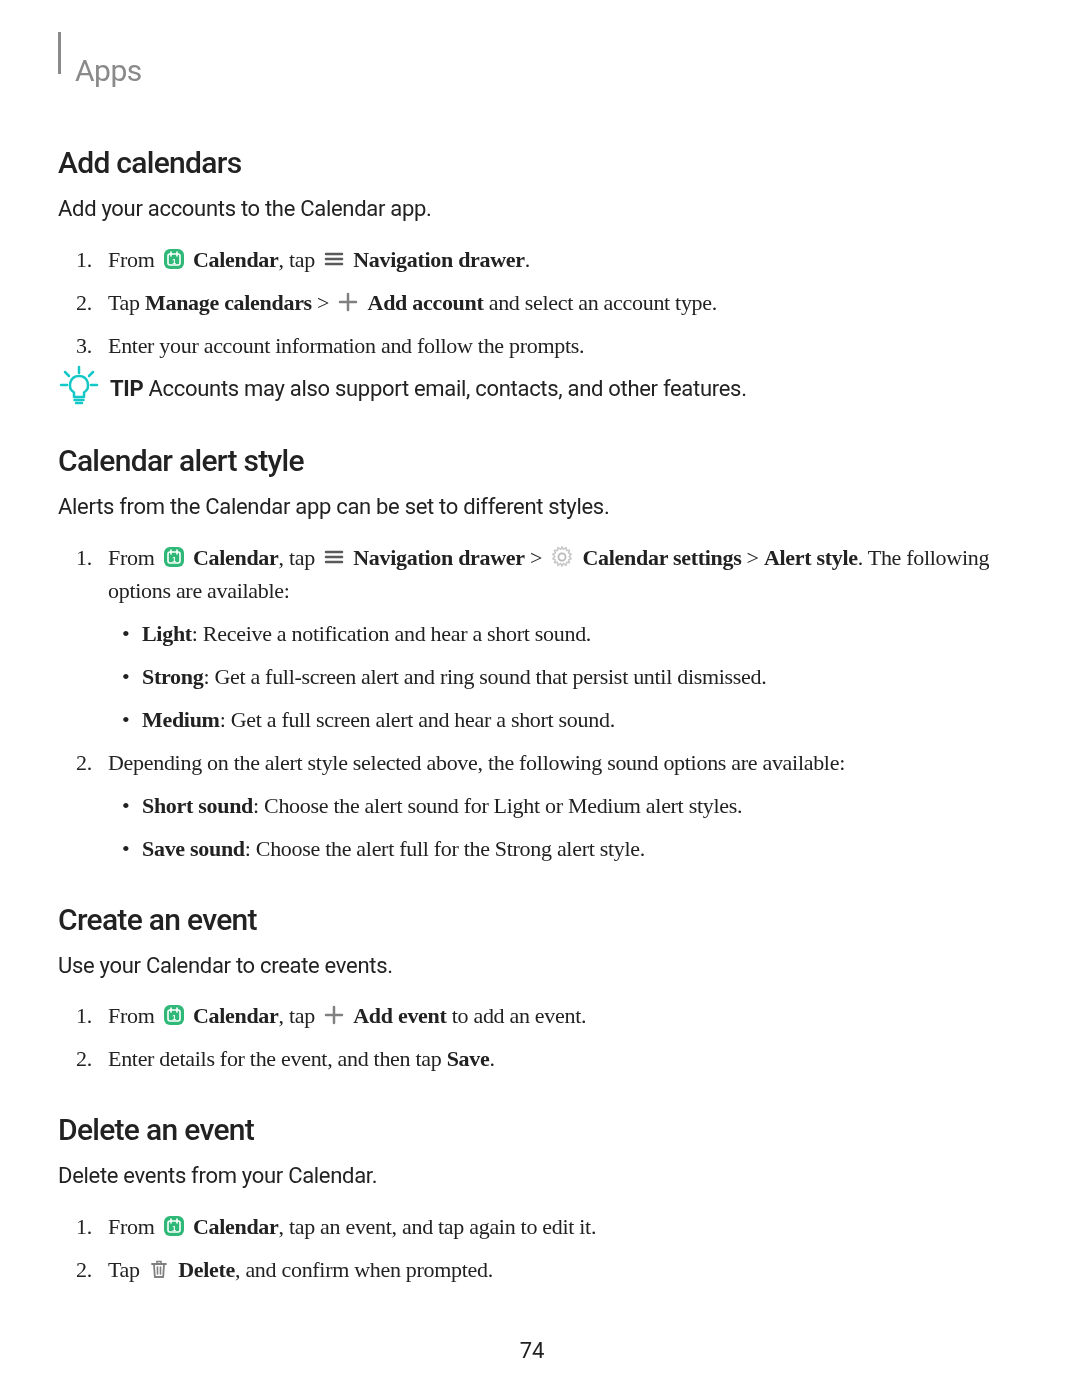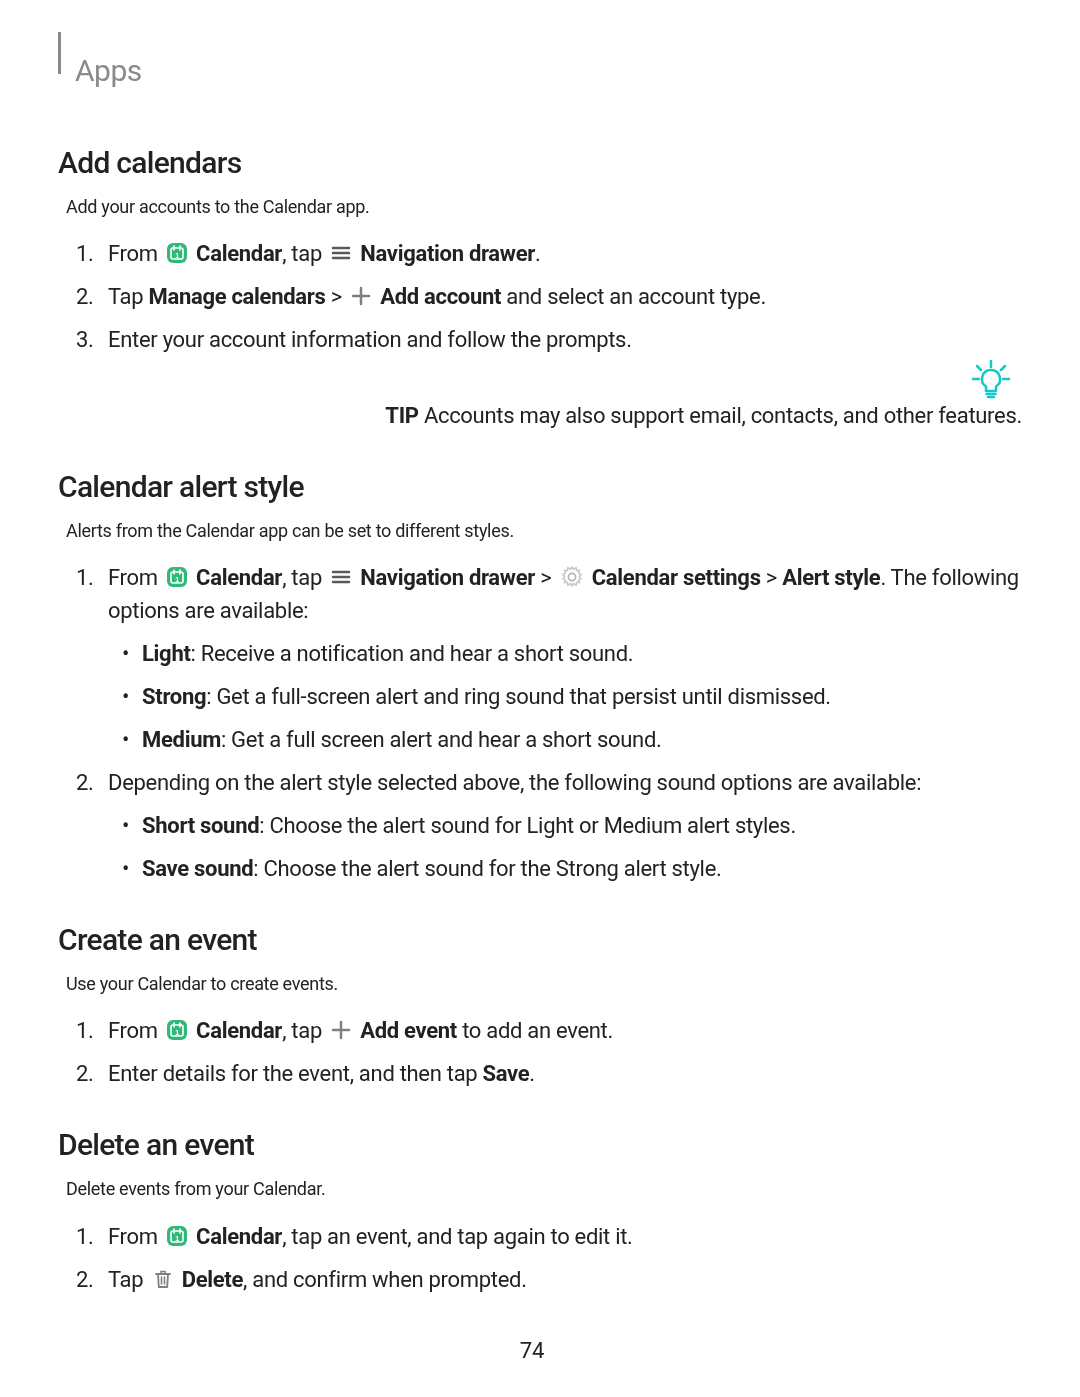--- a/index.html
+++ b/index.html
@@ -37,38 +37,38 @@
     h2.section {
       font-size: 30px;
       font-weight: 500;
       color: #222;
       margin-top: 34px;
       margin-bottom: 10px;
       letter-spacing: -0.7px;
     }
     h2.section.first { margin-top: 7px; }
     p.intro {
-      font-size: 18px;
+      font-size: 22px;
       margin-bottom: 18px;
       letter-spacing: -0.3px;
-      margin-left: 8px;
     }
     ol.steps {
       list-style: none;
       counter-reset: step;
       padding-left: 50px;
       margin-bottom: 10px;
     }
     ol.steps > li {
       counter-increment: step;
       position: relative;
       margin-bottom: 10px;
       font-size: 22px;
       line-height: 1.5;
       letter-spacing: -0.3px;
+      font-family: Liberation Serif, serif;
     }
     ol.steps > li::before {
       content: counter(step) ".";
       position: absolute;
       left: -32px;
       top: 0;
       font-size: 22px;
     }
     ul.bullets {
       list-style: none;
@@ -93,23 +93,22 @@
     .icon-inline {
       display: inline-block;
       vertical-align: -4px;
       width: 24px;
       height: 24px;
       margin: 0 2px;
     }
     .icon-inline.big { width: 26px; height: 26px; vertical-align: -5px;}
     .tipbox {
       display: flex;
-      align-items: flex-end;
+      align-items: center;
       margin-bottom: 8px;
-      flex-direction: column;
     }
     .tipbox .lightbulb {
       flex: 0 0 auto;
       width: 42px;
       height: 42px;
       margin-right: 10px;
       margin-top: -8px;
     }
     .tipbox .tip-text {
       font-size: 22px;
@@ -226,21 +225,21 @@
     <ul class="bullets">
       <li><span class="b">Light</span><span>: Receive a notification and hear a short sound.</span></li>
       <li><span class="b">Strong</span><span>: Get a full-screen alert and ring sound that persist until dismissed.</span></li>
       <li><span class="b">Medium</span><span>: Get a full screen alert and hear a short sound.</span></li>
     </ul>
   </li>
   <li>
     <span>Depending on the alert style selected above, the following sound options are available:</span>
     <ul class="bullets">
       <li><span class="b">Short sound</span><span>: Choose the alert sound for Light or Medium alert styles.</span></li>
-      <li><span class="b">Save sound</span><span>: Choose the alert sound for the Strong alert style.</span></li>
+      <li><span class="b">Save sound</span><span>: Choose the alert full for the Strong alert style.</span></li>
     </ul>
   </li>
 </ol>
 
 <h2 class="section">Create an event</h2>
 <p class="intro">Use your Calendar to create events.</p>
 <ol class="steps">
   <li>
     <span>From </span>
     <span class="icon-inline"><svg viewBox="0 0 24 24">

